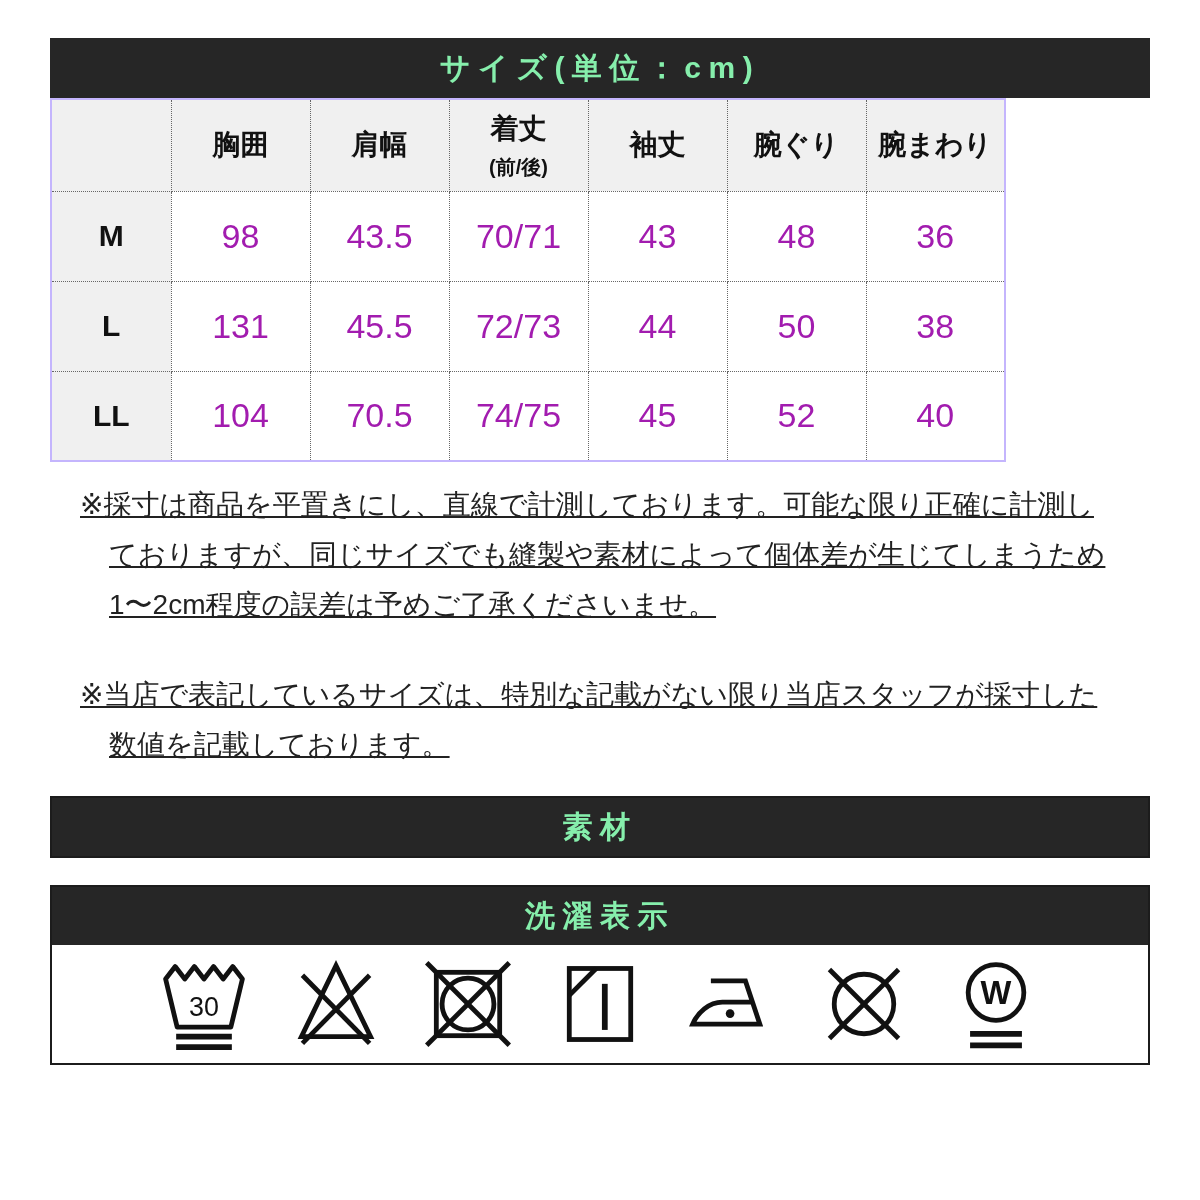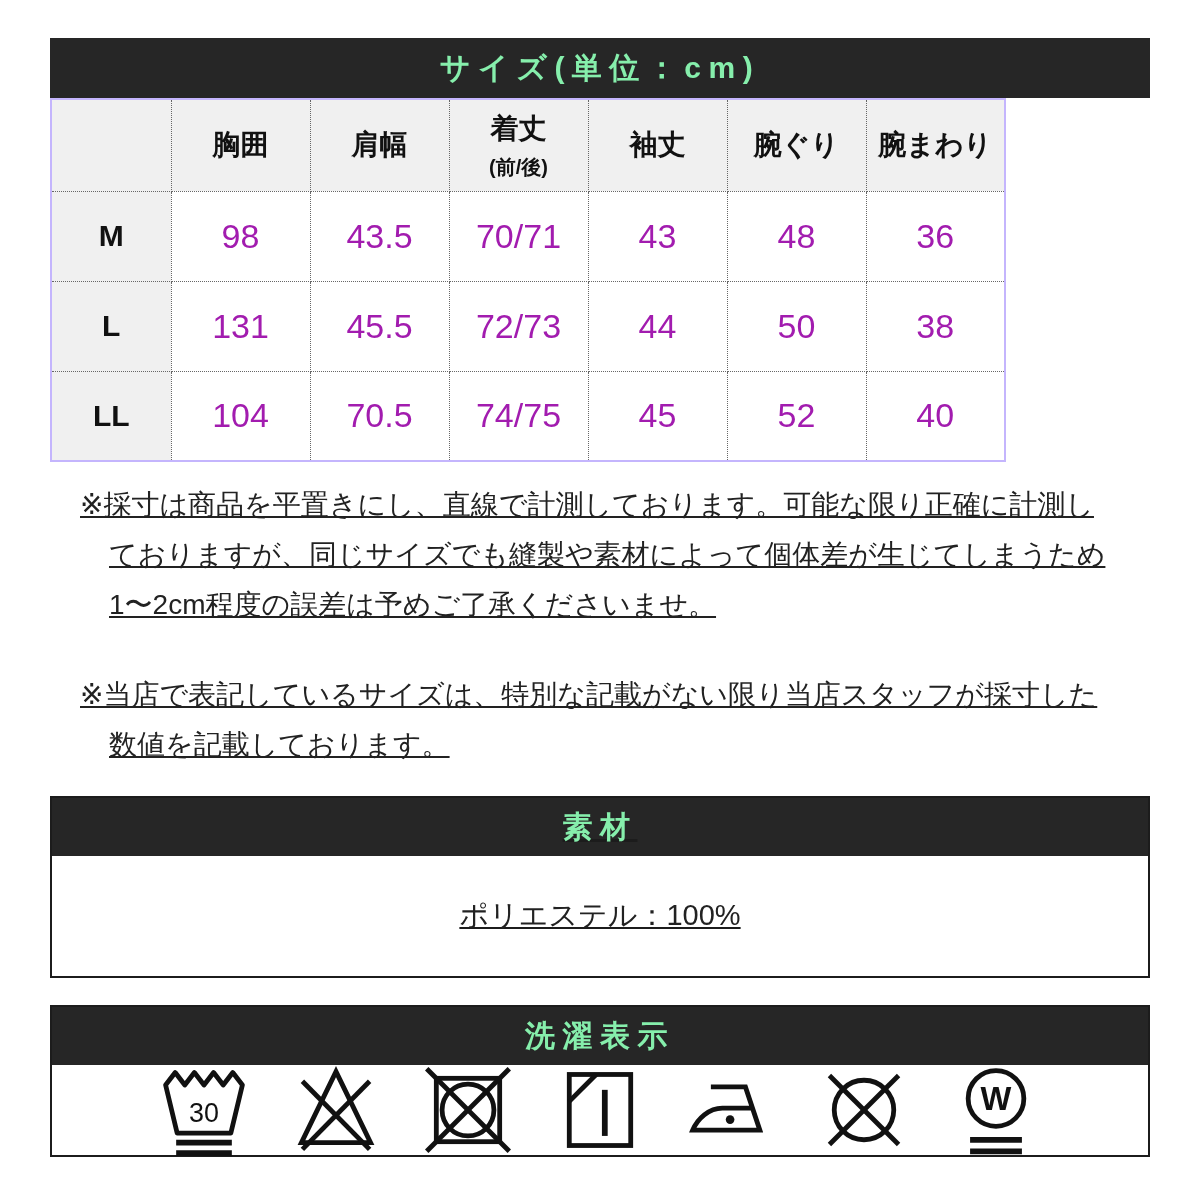--- a/index.html
+++ b/index.html
@@ -35,28 +35,28 @@
 
   
   .note{margin-left:30px;font-size:28px;line-height:50px;color:#222;text-decoration:underline;}
   .note1{margin-top:18px;}
   .note2{margin-top:40px;}
   .note .cont{padding-left:29px;}
 
   
   .boxsec{border:2px solid #1c1c1c;}
   .boxsec .bar{height:58px;margin:-0px;}
-  .mat{margin-top:26px;text-decoration:underline;}
+  .mat{margin-top:26px;}
   .mat .content{
     height:120px;display:flex;align-items:center;justify-content:center;
     font-size:29px;color:#222;background:#fff;
   }
   .laundry{margin-top:27px;}
   .laundry .content{
-    height:90px;display:flex;align-items:center;justify-content:center;
+    height:118px;display:flex;align-items:center;justify-content:center;
     gap:36px;background:#fff;
   }
   .laundry svg{display:block;}
   .ic{stroke:#111;stroke-width:6;fill:none;}
   .icthin{stroke:#111;stroke-width:5;fill:none;}
   .icfill{fill:#111;stroke:none;}
   svg text{fill:#111;stroke:none;font-family:"Liberation Sans",sans-serif;}
 </style>
 </head>
 <body>
@@ -128,21 +128,20 @@
 
   <div class="note note2">
     <div>※当店で表記しているサイズは、特別な記載がない限り当店スタッフが採寸した</div>
     <div class="cont">数値を記載しております。</div>
   </div>
 
   <div class="boxsec mat">
     <div class="bar">
       <span>素材</span>
     </div>
-    <div class="content">ポリエステル：100%</div>
   </div>
 
   <div class="boxsec laundry">
     <div class="bar">
       <span>洗濯表示</span>
     </div>
     <div class="content">
 
       <svg width="96" height="96" viewBox="0 0 100 100">
         <path class="icthin" stroke-linejoin="round" d="M10 24 L20 11 L30 24 L40 11 L50 24 L60 11 L70 24 L80 11 L90 24 L78 74 L22 74 Z"></path>

